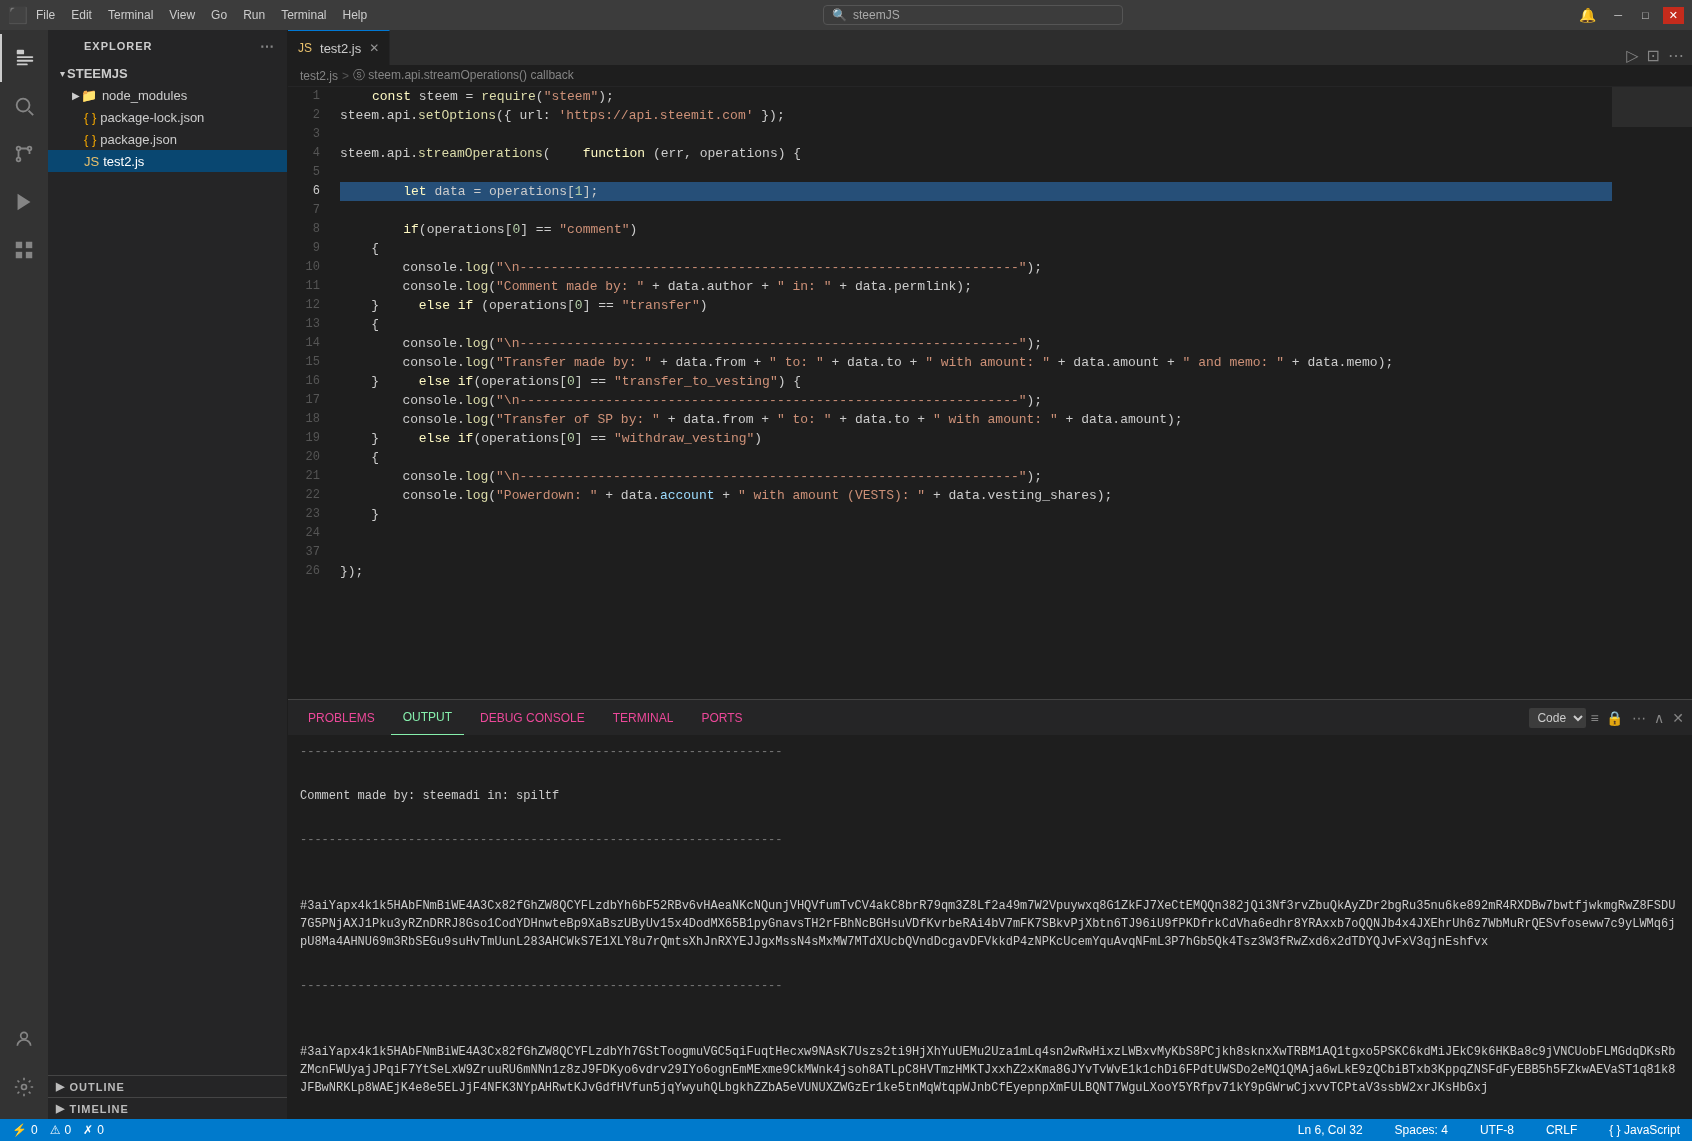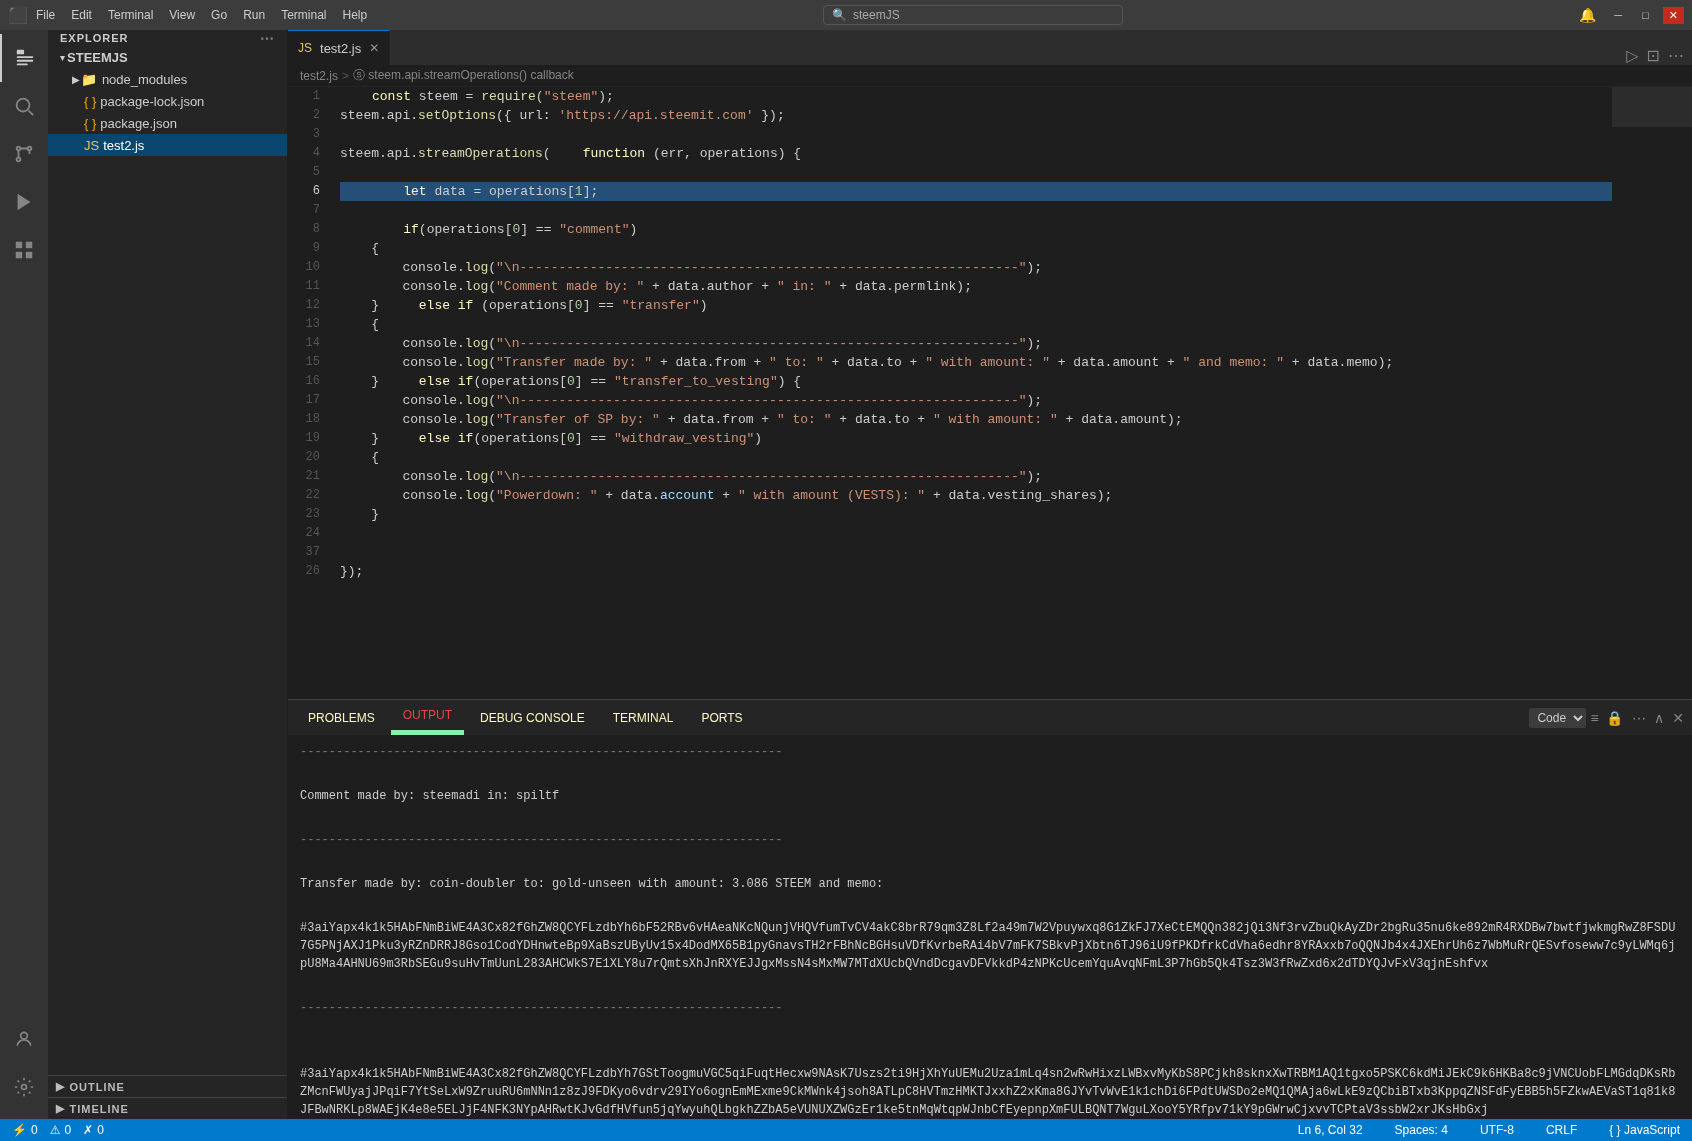--- a/index.html
+++ b/index.html
@@ -106,26 +106,27 @@
       background: #252526;
       display: flex;
       flex-direction: column;
       flex-shrink: 0;
       border-right: 1px solid #1e1e1e;
     }
     .sidebar-header {
       display: flex;
       align-items: center;
       justify-content: space-between;
-      padding: 0 12px;
+      padding: 8px 12px;
       font-size: 11px;
       font-weight: 700;
       color: #bbbbbbb;
       text-transform: uppercase;
       letter-spacing: 1px;
+      margin-left: 24px;
     }
     .sidebar-header-icons {
       display: flex;
       gap: 6px;
       color: #858585;
       font-size: 14px;
     }
     .sidebar-tree {
       flex: 1;
       overflow-y: auto;
@@ -286,25 +287,25 @@
       gap: 4px;
       flex-shrink: 0;
     }
     .panel-tab {
       padding: 0 12px;
       height: 35px;
       display: flex;
       align-items: center;
       font-size: 12px;
       cursor: pointer;
-      color: #fef9c3;
+      color: #ec4899;
     }
     .panel-tab.active {
-      color: #ef4444;
-      border-bottom: 5px solid #86efac;
+      color: #86efac;
+      border-bottom: 1px solid #86efac;
     }
     .panel-tab-spacer { flex: 1; }
     .panel-tab-icons {
       display: flex;
       gap: 8px;
       align-items: center;
       color: #858585;
       font-size: 14px;
     }
     .panel-tab-icons span { cursor: pointer; }
@@ -606,21 +607,20 @@
           <span>✕</span>
         </div>
       </div>
       <div class="panel-content" id="panel-content">
           <p style="color: rgb(119, 119, 119);">-------------------------------------------------------------------</p>
           <p>&nbsp;</p>
           <p>Comment made by: steemadi in: spiltf</p>
           <p>&nbsp;</p>
           <p style="color: rgb(119, 119, 119);">-------------------------------------------------------------------</p>
           <p>&nbsp;</p>
-          <p>Transfer made by: coin-doubler to: gold-unseen with amount: 3.086 STEEM and memo:</p>
           <p>&nbsp;</p>
           <p>#3aiYapx4k1k5HAbFNmBiWE4A3Cx82fGhZW8QCYFLzdbYh6bF52RBv6vHAeaNKcNQunjVHQVfumTvCV4akC8brR79qm3Z8Lf2a49m7W2Vpuywxq8G1ZkFJ7XeCtEMQQn382jQi3Nf3rvZbuQkAyZDr2bgRu35nu6ke892mR4RXDBw7bwtfjwkmgRwZ8FSDU7G5PNjAXJ1Pku3yRZnDRRJ8Gso1CodYDHnwteBp9XaBszUByUv15x4DodMX65B1pyGnavsTH2rFBhNcBGHsuVDfKvrbeRAi4bV7mFK7SBkvPjXbtn6TJ96iU9fPKDfrkCdVha6edhr8YRAxxb7oQQNJb4x4JXEhrUh6z7WbMuRrQESvfoseww7c9yLWMq6jpU8Ma4AHNU69m3RbSEGu9suHvTmUunL283AHCWkS7E1XLY8u7rQmtsXhJnRXYEJJgxMssN4sMxMW7MTdXUcbQVndDcgavDFVkkdP4zNPKcUcemYquAvqNFmL3P7hGb5Qk4Tsz3W3fRwZxd6x2dTDYQJvFxV3qjnEshfvx</p>
           <p>&nbsp;</p>
           <p style="color: rgb(119, 119, 119);">-------------------------------------------------------------------</p>
           <p>&nbsp;</p>
           <p>&nbsp;</p>
           <p>#3aiYapx4k1k5HAbFNmBiWE4A3Cx82fGhZW8QCYFLzdbYh7GStToogmuVGC5qiFuqtHecxw9NAsK7Uszs2ti9HjXhYuUEMu2Uza1mLq4sn2wRwHixzLWBxvMyKbS8PCjkh8sknxXwTRBM1AQ1tgxo5PSKC6kdMiJEkC9k6HKBa8c9jVNCUobFLMGdqDKsRbZMcnFWUyajJPqiF7YtSeLxW9ZruuRU6mNNn1z8zJ9FDKyo6vdrv29IYo6ognEmMExme9CkMWnk4jsoh8ATLpC8HVTmzHMKTJxxhZ2xKma8GJYvTvWvE1k1chDi6FPdtUWSDo2eMQ1QMAja6wLkE9zQCbiBTxb3KppqZNSFdFyEBB5h5FZkwAEVaST1q81k8JFBwNRKLp8WAEjK4e8e5ELJjF4NFK3NYpAHRwtKJvGdfHVfun5jqYwyuhQLbgkhZZbA5eVUNUXZWGzEr1ke5tnMqWtqpWJnbCfEyepnpXmFULBQNT7WguLXooY5YRfpv71kY9pGWrwCjxvvTCPtaV3ssbW2xrJKsHbGxj</p>
         </div>
     </div>
 

